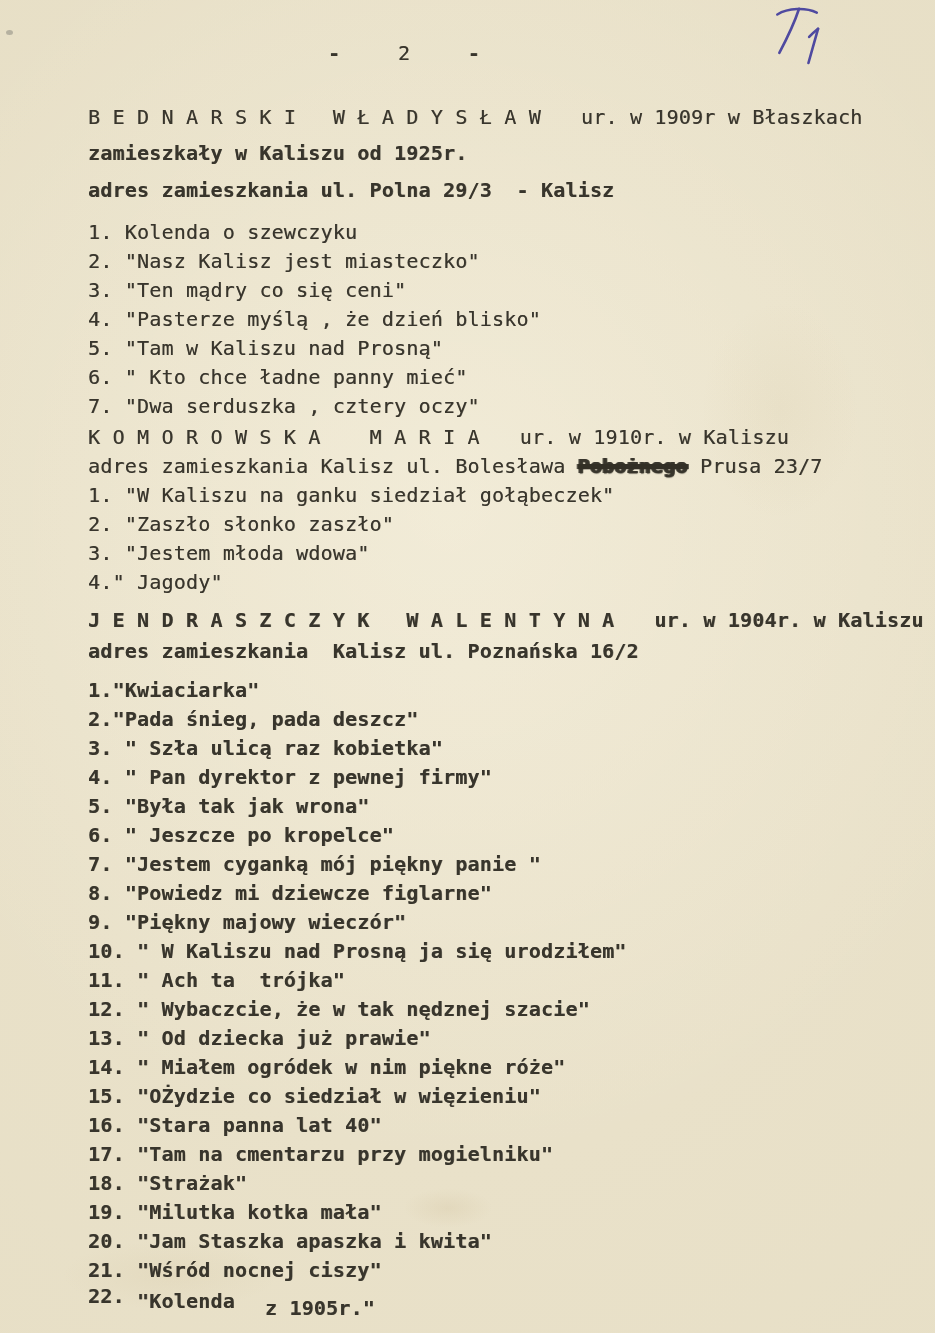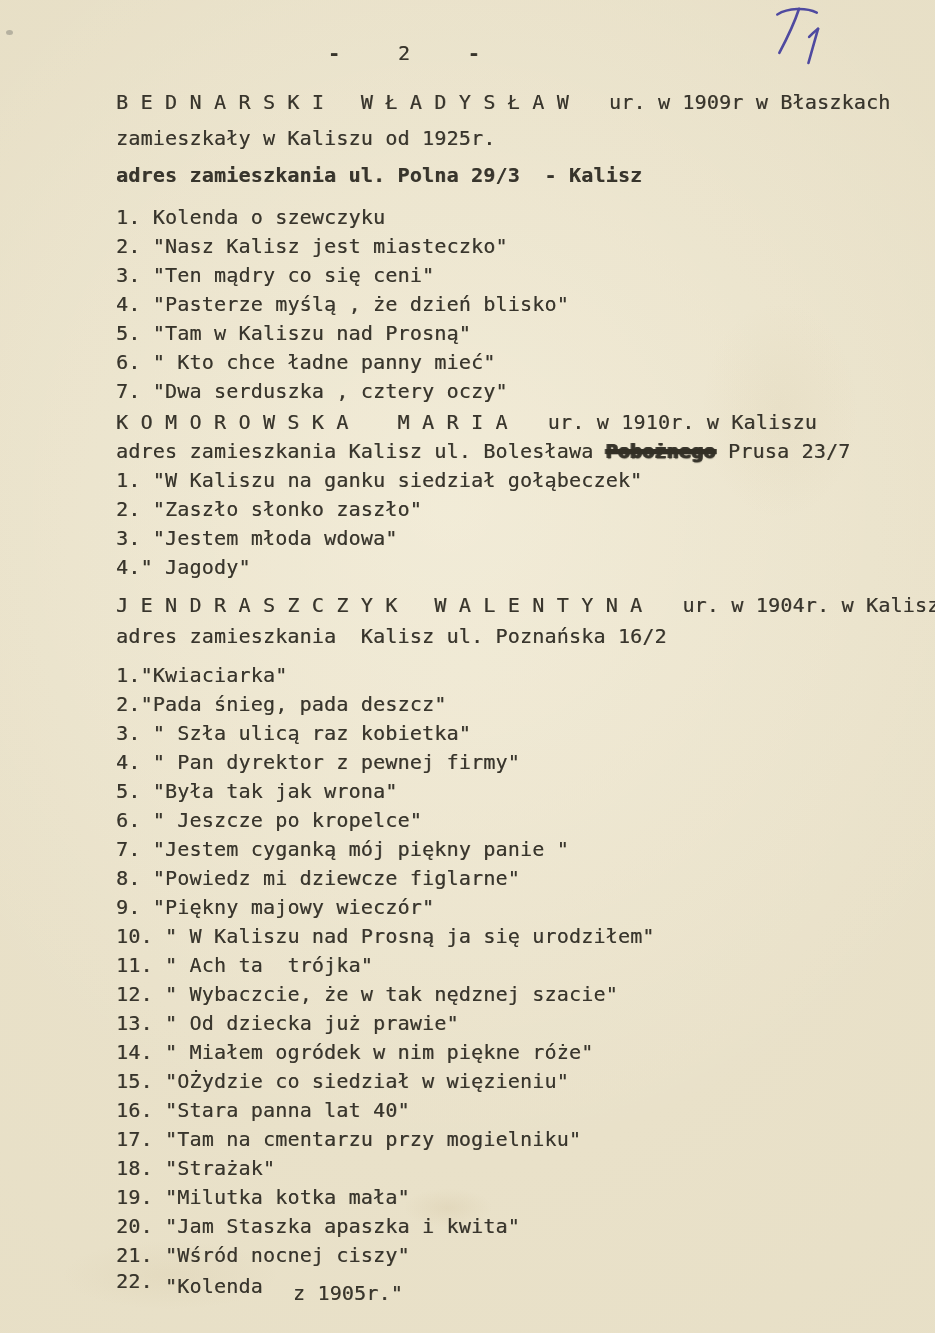--- a/index.html
+++ b/index.html
@@ -29,36 +29,36 @@
   }
 
   .page-header{
     position:absolute;left:328px;top:39px;width:152px;
     display:flex;justify-content:space-between;align-items:baseline;
   }
   .page-header .dash{font-weight:bold;}
 
   .hand-mark{position:absolute;left:768px;top:0px;transform:rotate(6deg);}
 
-  #sections{position:absolute;left:88px;top:88px;width:810px;margin-left:28px;}
+  #sections{position:absolute;left:88px;top:103px;width:810px;}
   .line{min-height:29px;}
   .heading .birth{margin-left:40px;}
   .songs .row{height:29px;}
   .struck{
     font-weight:bold;
     text-decoration:line-through;
     text-decoration-thickness:5px;
     text-decoration-color:rgba(50,47,38,.85);
     text-shadow:1px 0 0 rgba(50,47,38,.8), -1px 0 0 rgba(50,47,38,.7), .5px .5px 1px rgba(50,47,38,.6);
   }
   .section1 .heading{margin-bottom:7px;}
-  .section1 .residence{margin-bottom:8px;}
+  .section1 .residence{margin-bottom:8px;font-weight:bold;}
   .section1 .address{margin-bottom:13px;font-weight:bold;}
   .section2{margin-top:2px;}
-  .section3{margin-top:9px;}
+  .section3{margin-top:9px;font-weight:bold;}
   .section3 .heading{margin-bottom:2px;}
   .section3 .address{margin-bottom:10px;}
   .row-drift{margin-top:2px;}
   .row-drift .num{display:inline-block;transform:translateY(-5px);}
   .title2{display:inline-block;margin-left:30px;transform:translateY(7px);}
 </style>
 </head>
 <body>
 
 <div class="paper"></div>

